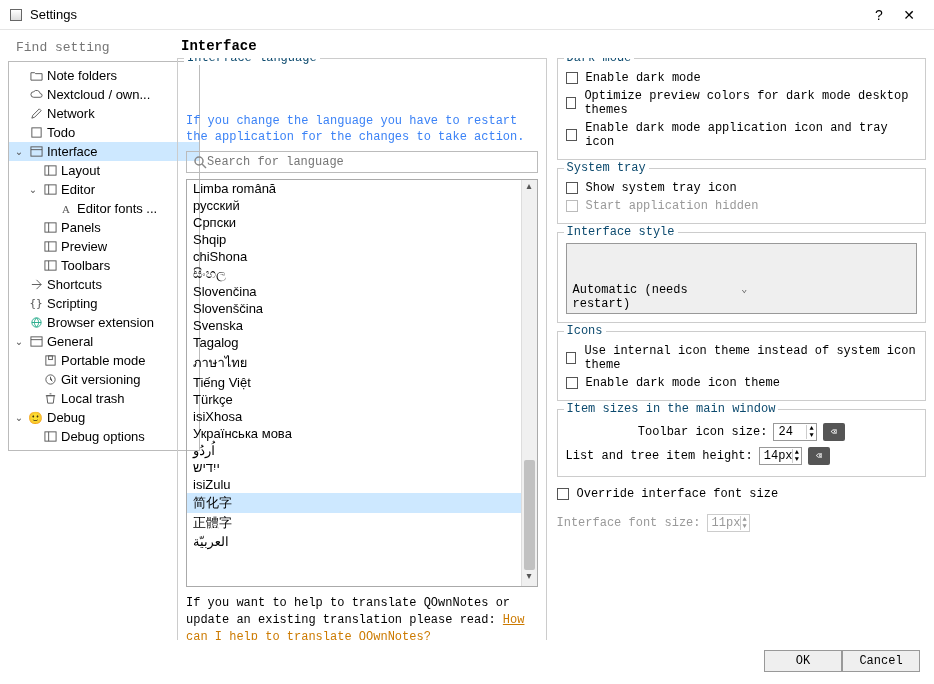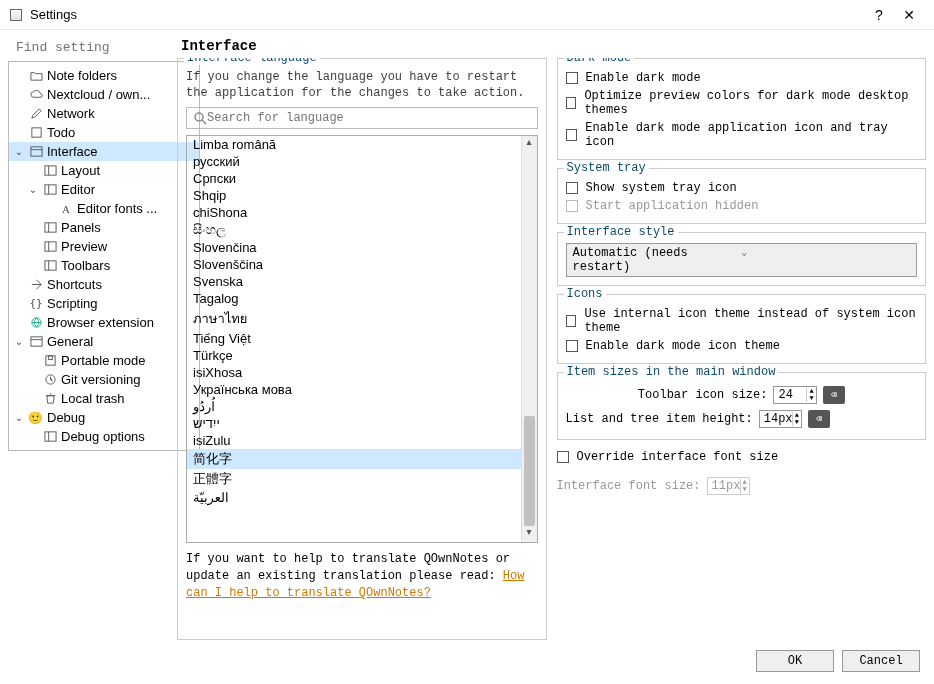--- a/index.html
+++ b/index.html
@@ -27,21 +27,21 @@
 .depth1 { padding-left: 18px; }
 .depth2 { padding-left: 34px; }
 
 .right { flex: 1; display: flex; flex-direction: column; overflow: hidden; }
 .page-title { font-weight: bold; font-size: 14px; padding: 0 4px 4px; font-family: "Courier New", monospace; }
 .columns { flex: 1; display: flex; gap: 10px; overflow: hidden; }
 .col { flex: 1; display: flex; flex-direction: column; gap: 8px; overflow: hidden; }
 
 .group { border: 1px solid #ccc; padding: 10px 8px 8px; position: relative; }
 .group-title { position: absolute; top: -8px; left: 6px; background: #fff; padding: 0 3px; font-family: "Courier New", monospace; font-size: 12px; color: #0c4a6e; }
-.hint { font-family: "Courier New", monospace; font-size: 12px; color: #404040; line-height: 1.35; }
+.hint { font-family: "Courier New", monospace; font-size: 12px; color: #3b82f6; line-height: 1.35; margin-top: 44px; }
 
 .lang-search { display: flex; align-items: center; border: 1px solid #bbb; padding: 3px 6px; margin: 6px 0; }
 .lang-search input { border: none; outline: none; flex: 1; font-family: "Courier New", monospace; font-size: 12px; color: #ec4899; }
 
 .listbox-wrap { border: 1px solid #aaa; height: 408px; display: flex; }
 .listbox { flex: 1; overflow-y: scroll; }
 .listbox-item { padding: 1px 6px; font-size: 13px; cursor: pointer; }
 .listbox-item.selected { background: #cde8ff; }
 .scrollbar-fake { width: 16px; background: #f0f0f0; border-left: 1px solid #ddd; position: relative; }
 .scroll-arrow { height: 16px; text-align: center; font-size: 10px; color: #555; }
@@ -49,31 +49,31 @@
 
 .translate-hint { margin-top: 8px; font-family: "Courier New", monospace; font-size: 12px; line-height: 1.4; }
 .translate-hint a { color: #cc7a00; text-decoration: underline; }
 
 .check-row { display: flex; align-items: center; padding: 2px 0; gap: 8px; font-family: "Courier New", monospace; font-size: 12px; }
 .check-row.disabled { color: #999; }
 .checkbox { width: 12px; height: 12px; border: 1px solid #555; background: #fff; }
 .check-row.disabled .checkbox { border-color: #bbb; }
 
 .combo { display: flex; border: 1px solid #999; background: #efefef; padding: 2px 6px; font-family: "Courier New", monospace; font-size: 12px; }
-.combo span { flex: 1; }
+.combo span { flex: 1; margin-top: 37px; }
 .combo .chev { font-size: 10px; color: #555; }
 
 .size-row { display: flex; align-items: center; gap: 6px; padding: 3px 0; font-family: "Courier New", monospace; font-size: 12px; }
 .size-row .lbl { text-align: right; }
 .spinner { display: flex; align-items: center; border: 1px solid #999; background: #fff; }
 .spinner .val { width: 32px; padding: 1px 4px; }
 .spinner .arrows { display: flex; flex-direction: column; font-size: 7px; line-height: 7px; border-left: 1px solid #ccc; padding: 0 2px; }
 .reset-btn { width: 22px; height: 18px; background: #555; color: #fff; display: flex; align-items: center; justify-content: center; border-radius: 2px; font-size: 10px; }
 
-.footer { display: flex; justify-content: flex-end; gap: 8px; padding: 10px 6px 4px; }
+.footer { display: flex; justify-content: flex-end; gap: 0; padding: 10px 6px 4px; }
 .footer button { width: 78px; height: 22px; background: #efefef; border: 1px solid #999; font-family: "Courier New", monospace; font-size: 12px; cursor: pointer; }
 
 svg { display: block; }
 .mag-svg circle { fill: none; stroke: #888; stroke-width: 1.5; }
 .mag-svg line { stroke: #888; stroke-width: 1.5; }
 </style>
 </head>
 <body>
 
 <div class="titlebar">

